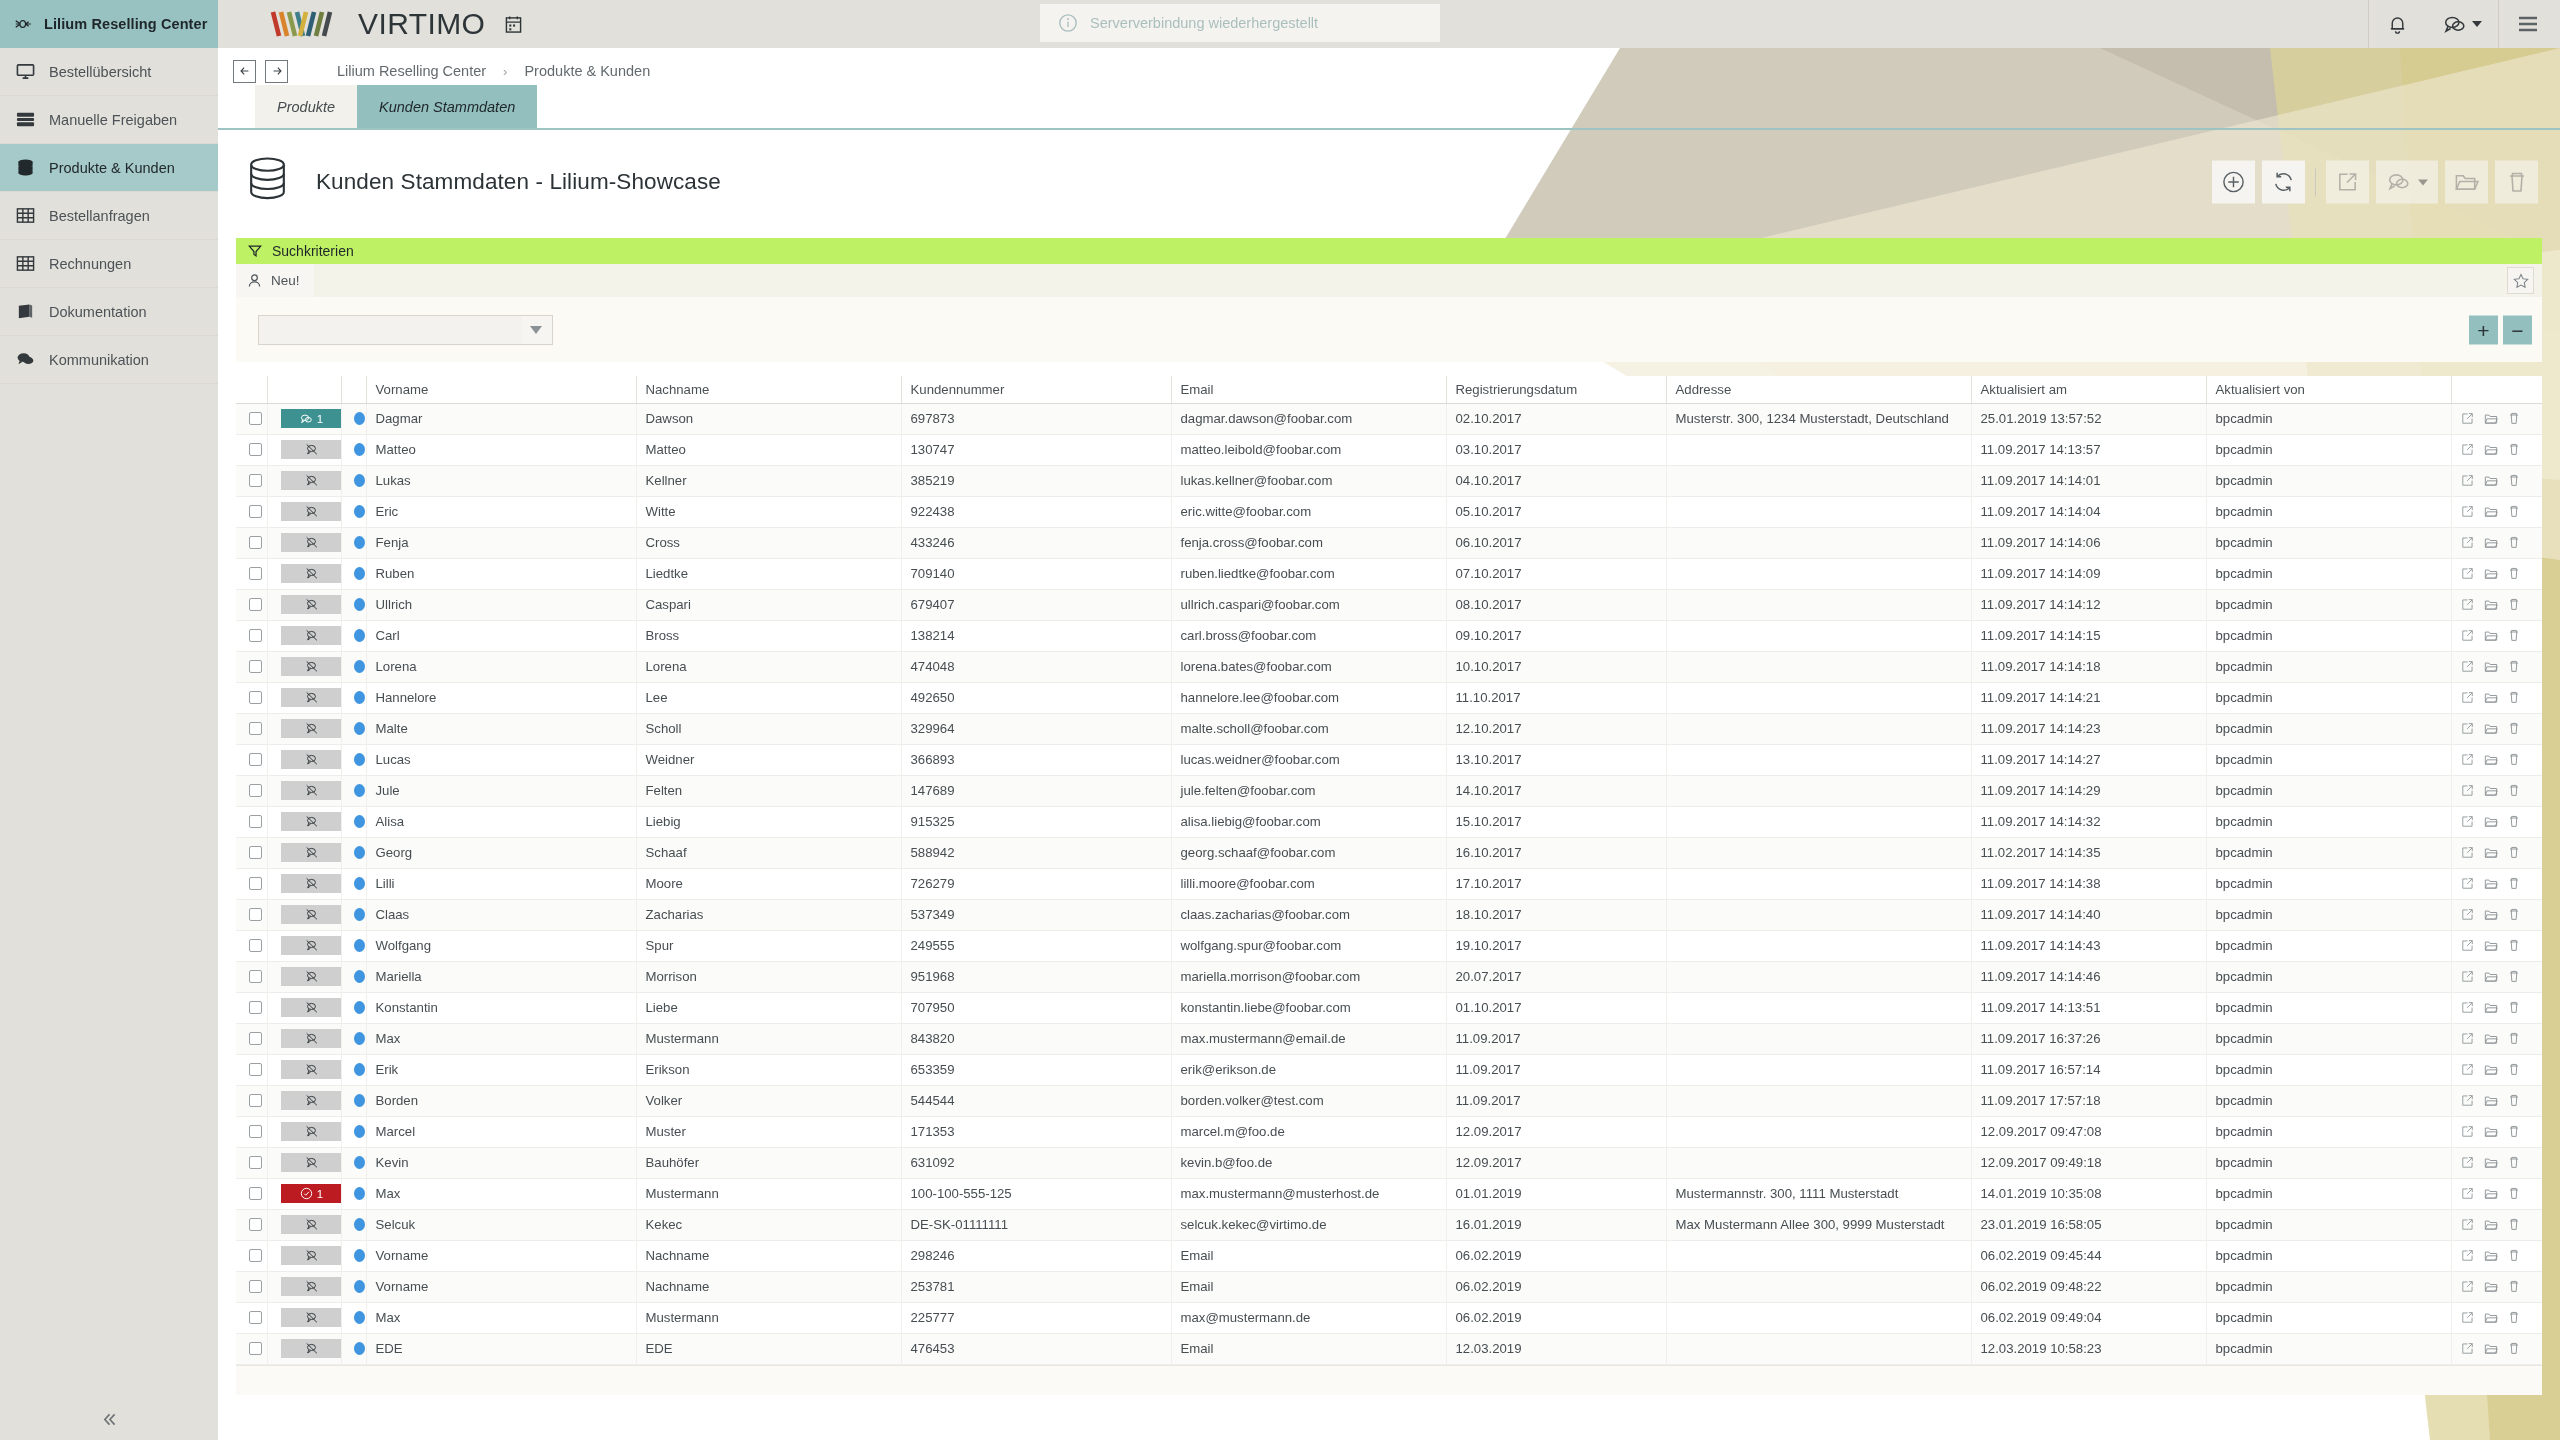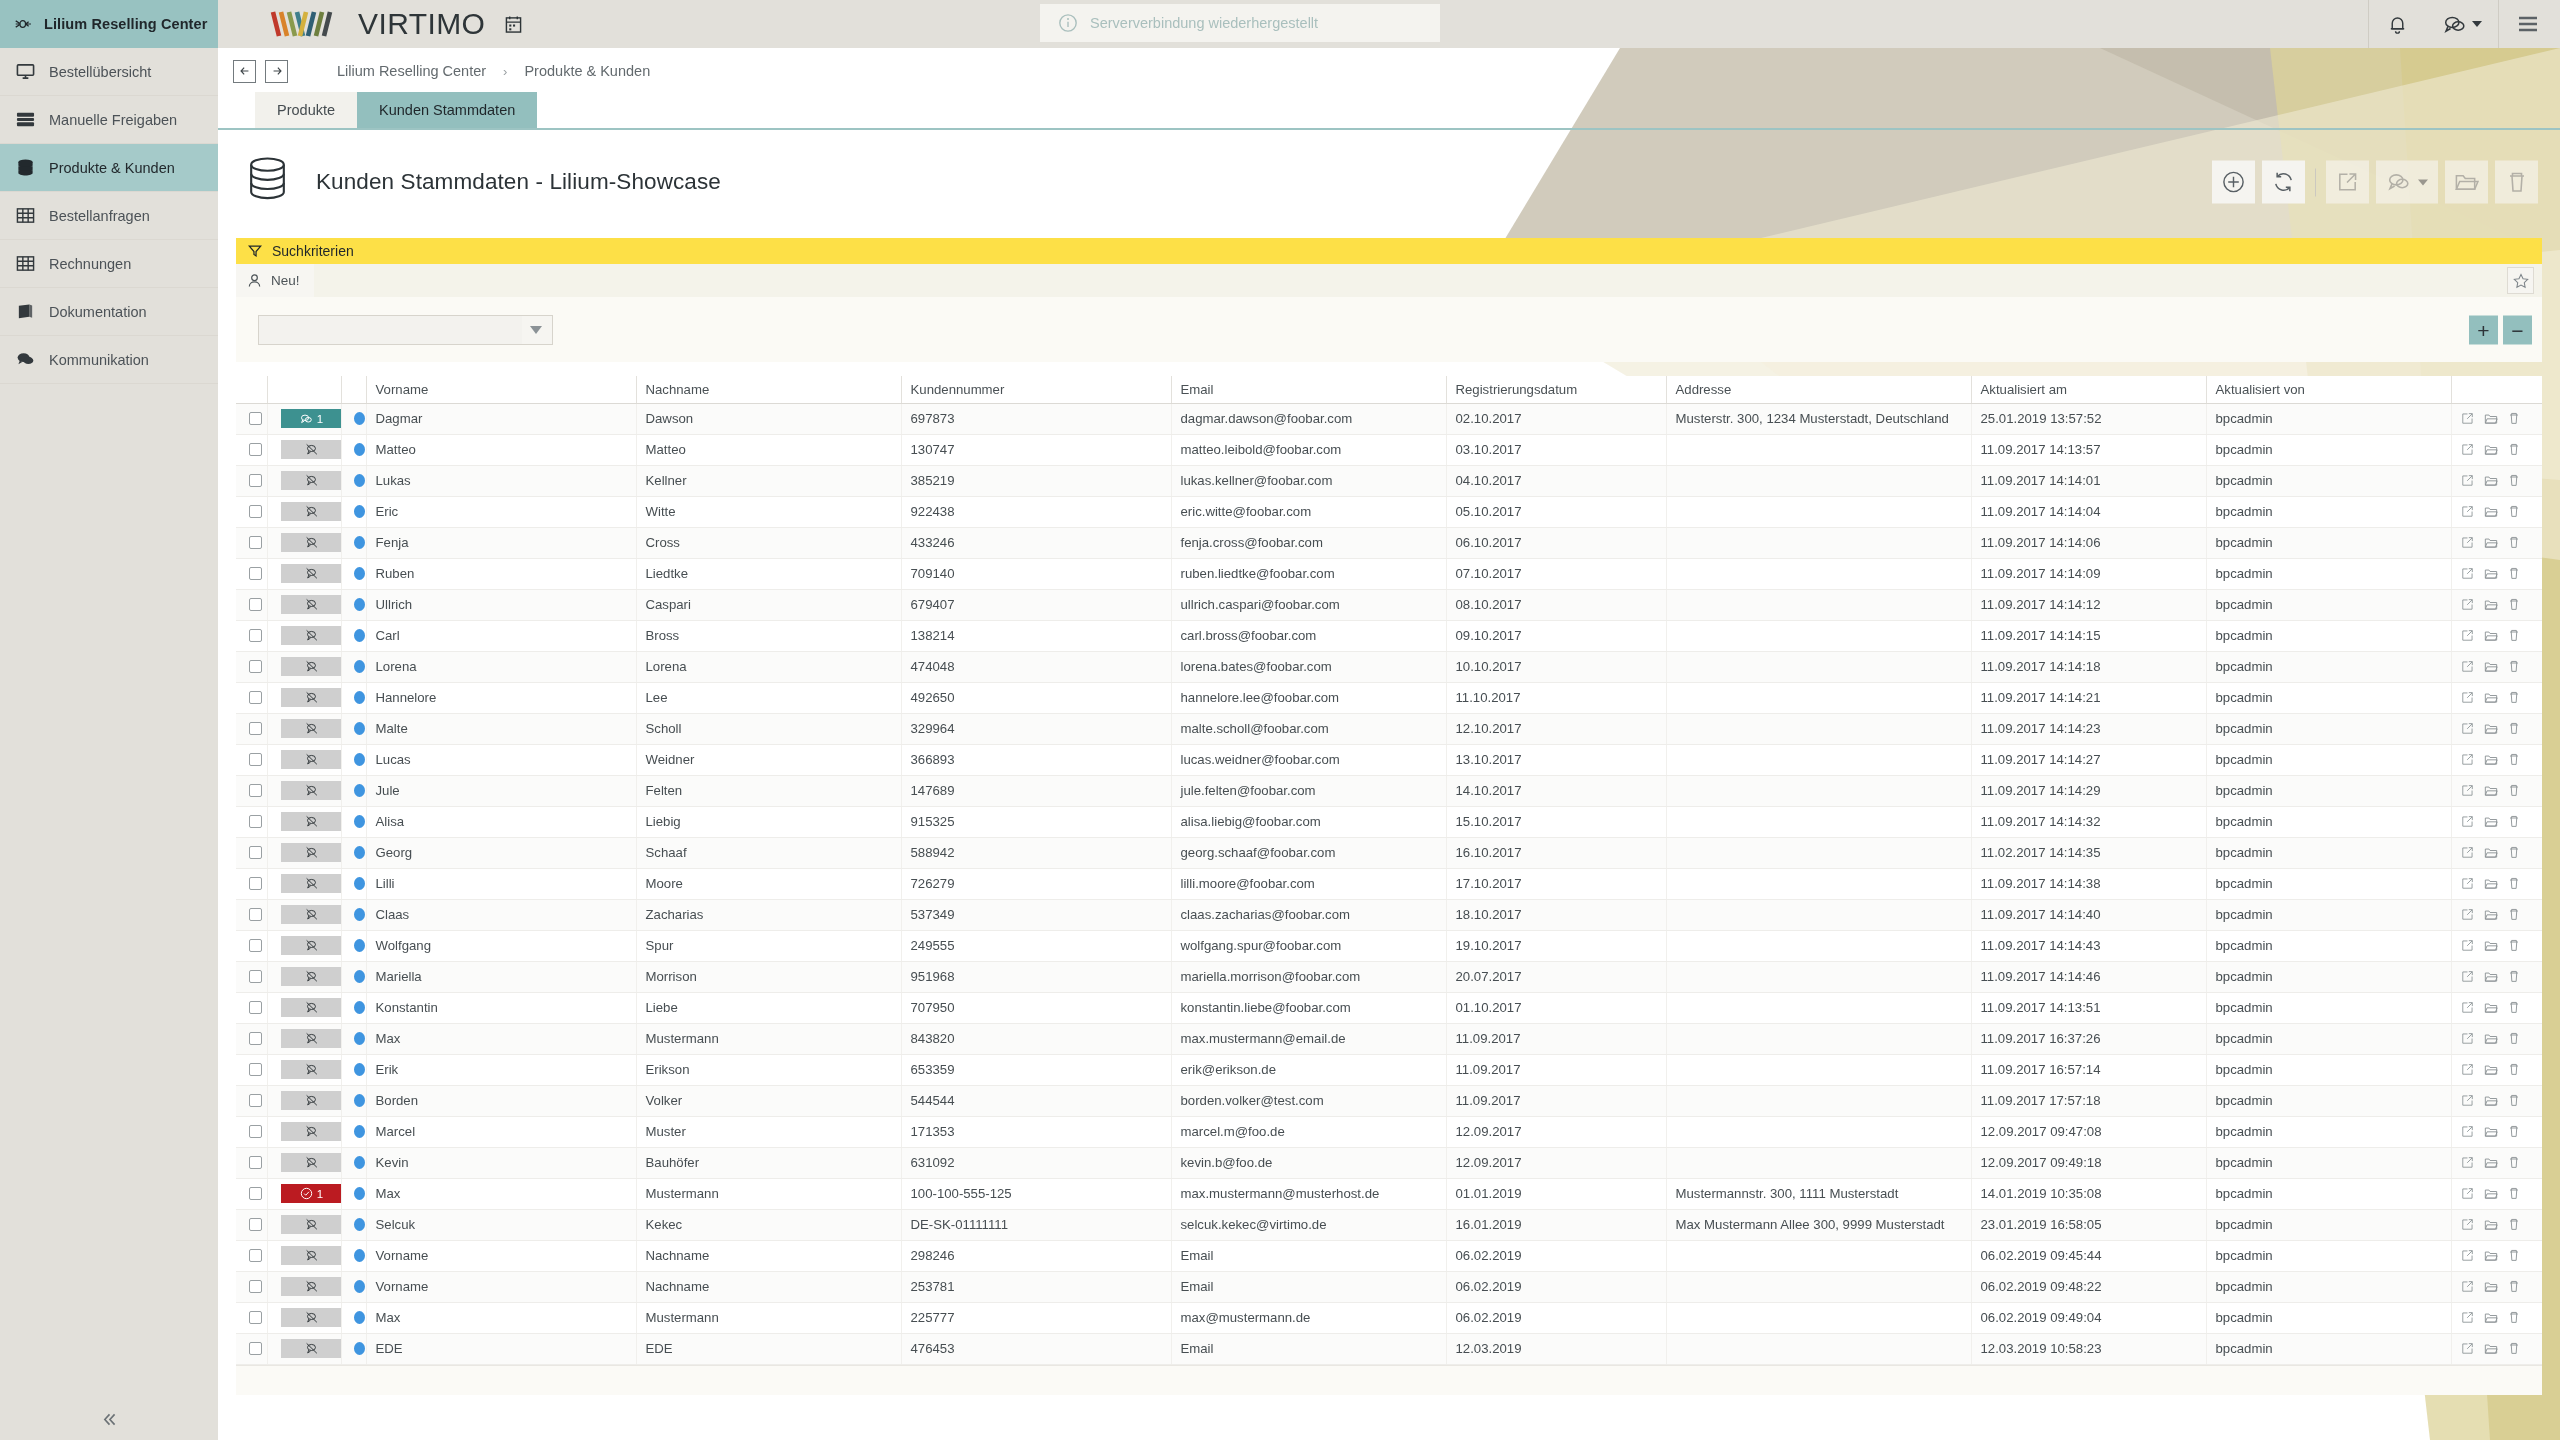--- a/index.html
+++ b/index.html
@@ -106,24 +106,24 @@
   .crumbs { color: #636a6e; }
   .crumb { cursor: pointer; }
   .crumb-sep { color: #9aa0a3; font-size: 13px; }
 
   .tabstrip {
     height: 36px; display: flex; align-items: flex-end;
     border-bottom: 2px solid #9dc4c3;
     padding-left: 37px;
   }
   .tab {
-    height: 36px; padding: 0 22px;
+    height: 43px; padding: 0 22px;
     display: flex; align-items: center;
     font-size: 14.5px; color: #454c50;
-    background: #f2f1ec; cursor: pointer;
+    background: #f2f1ec; cursor: pointer; font-style: italic;
   }
   .tab.active { background: #93bfbe; color: #1f262a; }
 
   .page-head {
     height: 104px; display: flex; align-items: center;
     padding-left: 28px; position: relative;
   }
   .page-head .dbicon { flex: none; margin-right: 27px; }
   .page-title { font-size: 22.5px; color: #2c3337; font-weight: 400; letter-spacing: .1px; }
   .head-tools { position: absolute; right: 22px; top: 50%; transform: translateY(-50%); display: flex; align-items: center; gap: 7px; }
@@ -132,21 +132,21 @@
     display: flex; align-items: center; justify-content: center;
     cursor: pointer; color: #596065;
   }
   .ht-btn.dim { color: #b3b0a7; background: rgba(247,246,241,.62); }
   .ht-btn.chat { width: 62px; gap: 2px; }
   .ht-sep { width: 1px; height: 28px; background: #cbc8c0; margin: 0 3px; }
 
   
   .panel { margin: 4px 18px 0 18px; }
   .panel-head {
-    height: 26px; background: #fde047;
+    height: 26px; background: #bef264;
     display: flex; align-items: center; gap: 10px;
     padding-left: 12px;
     font-size: 14px; color: #1f262a;
   }
   .panel-sub {
     height: 33px; background: #f4f3ea;
     display: flex; align-items: center; position: relative;
   }
   .neu-btn {
     height: 33px; padding: 0 14px 0 11px;

